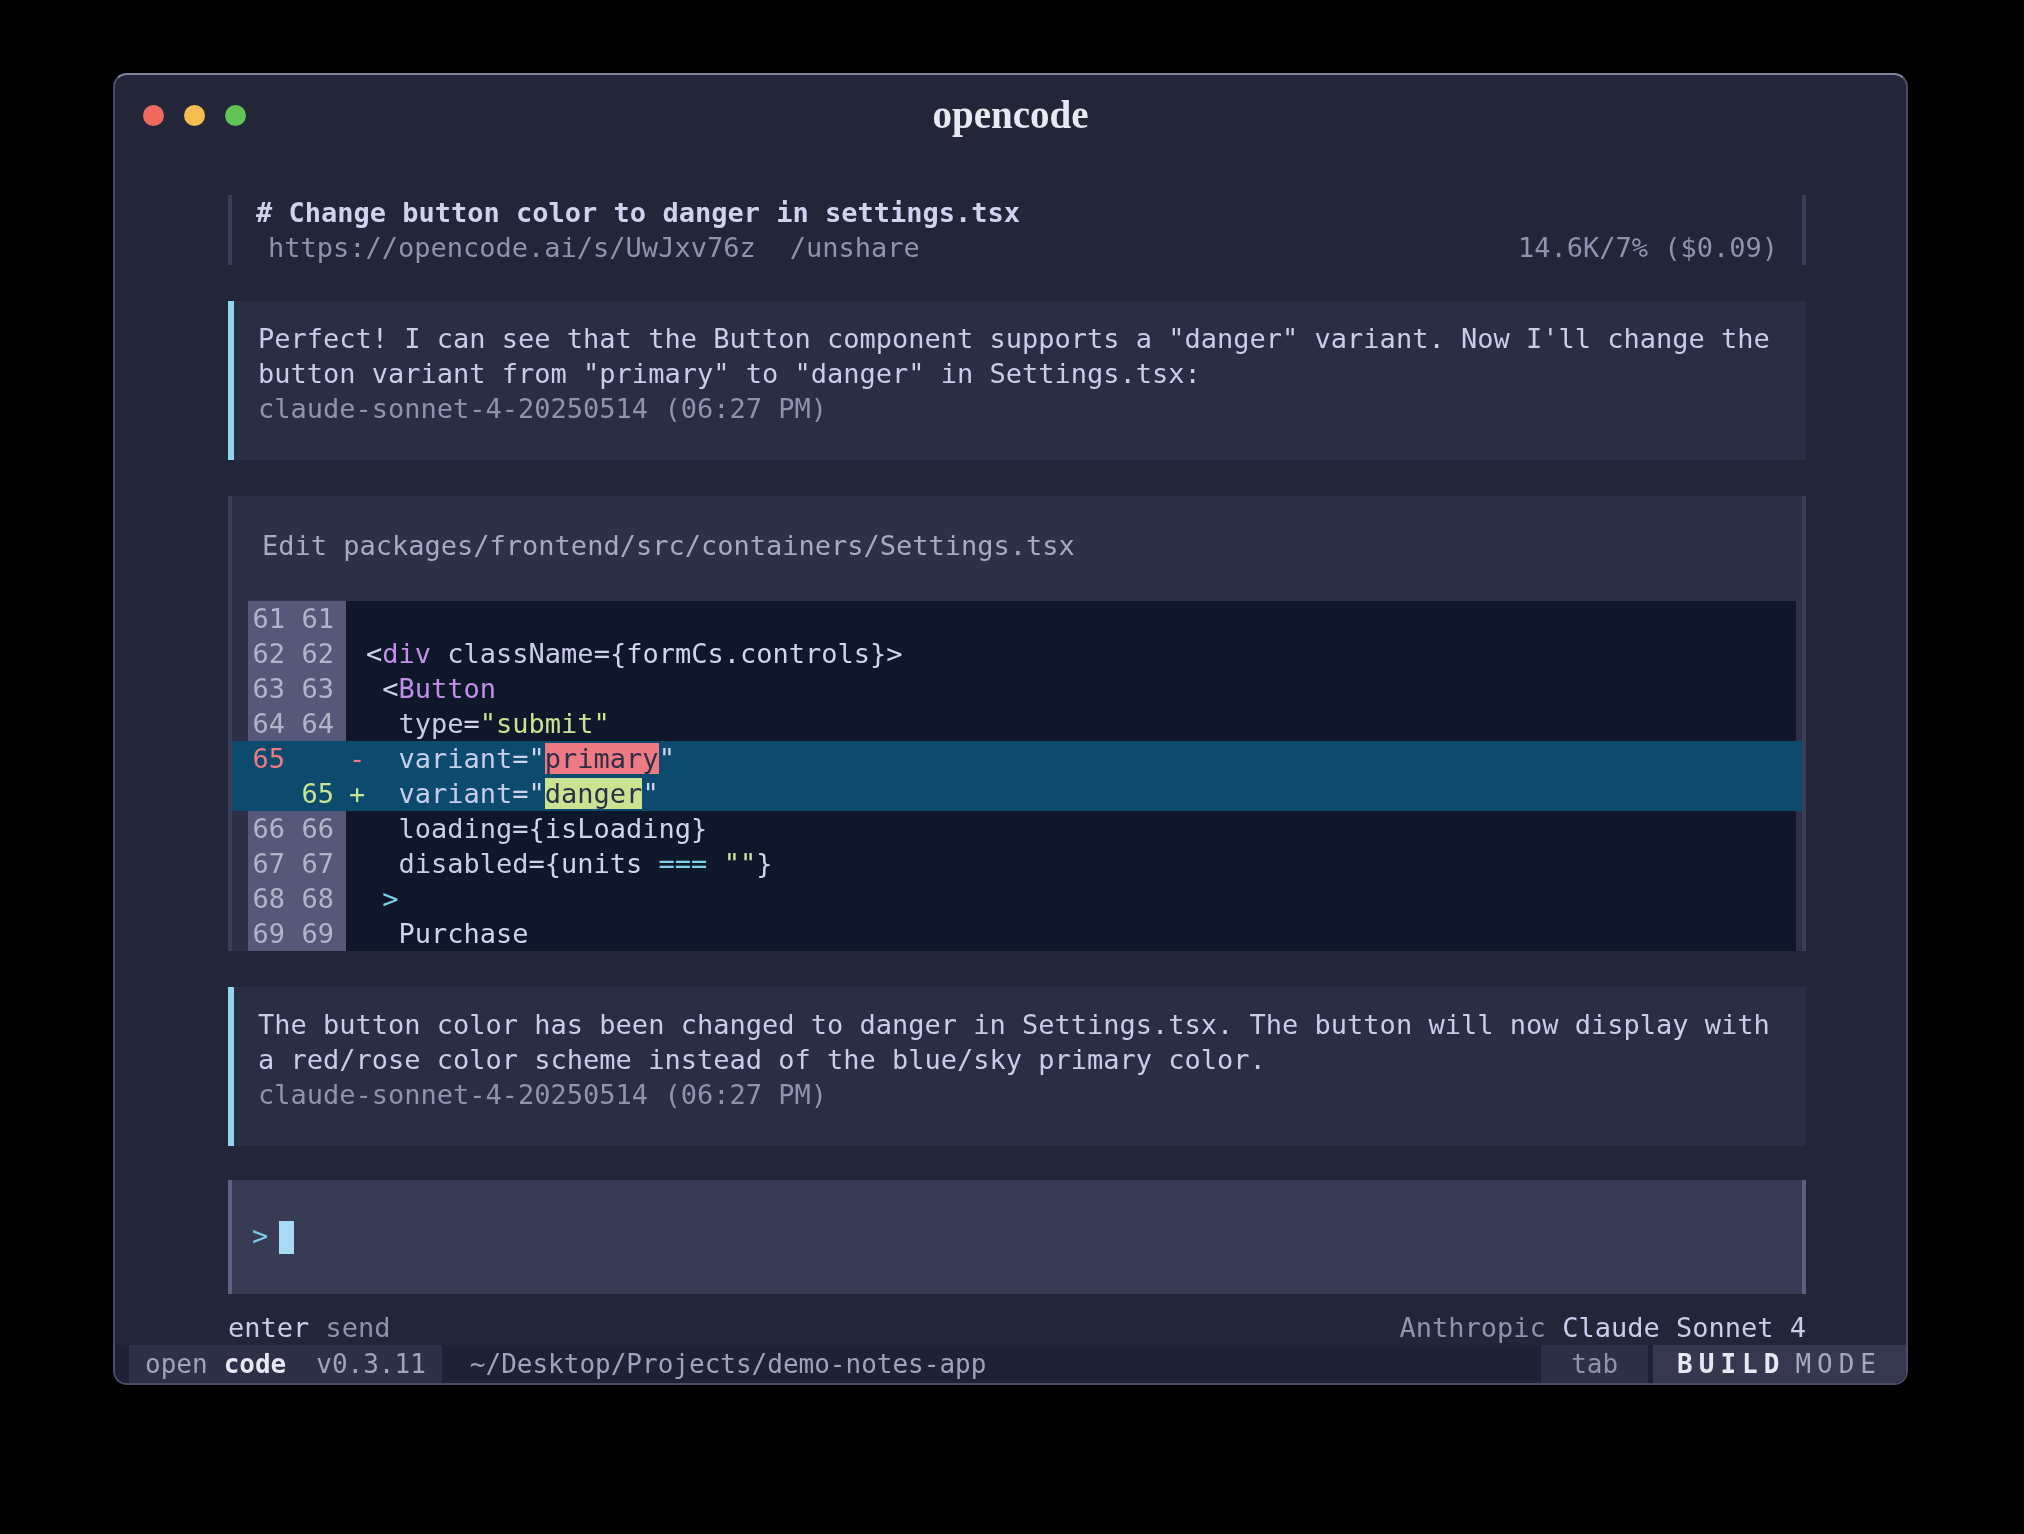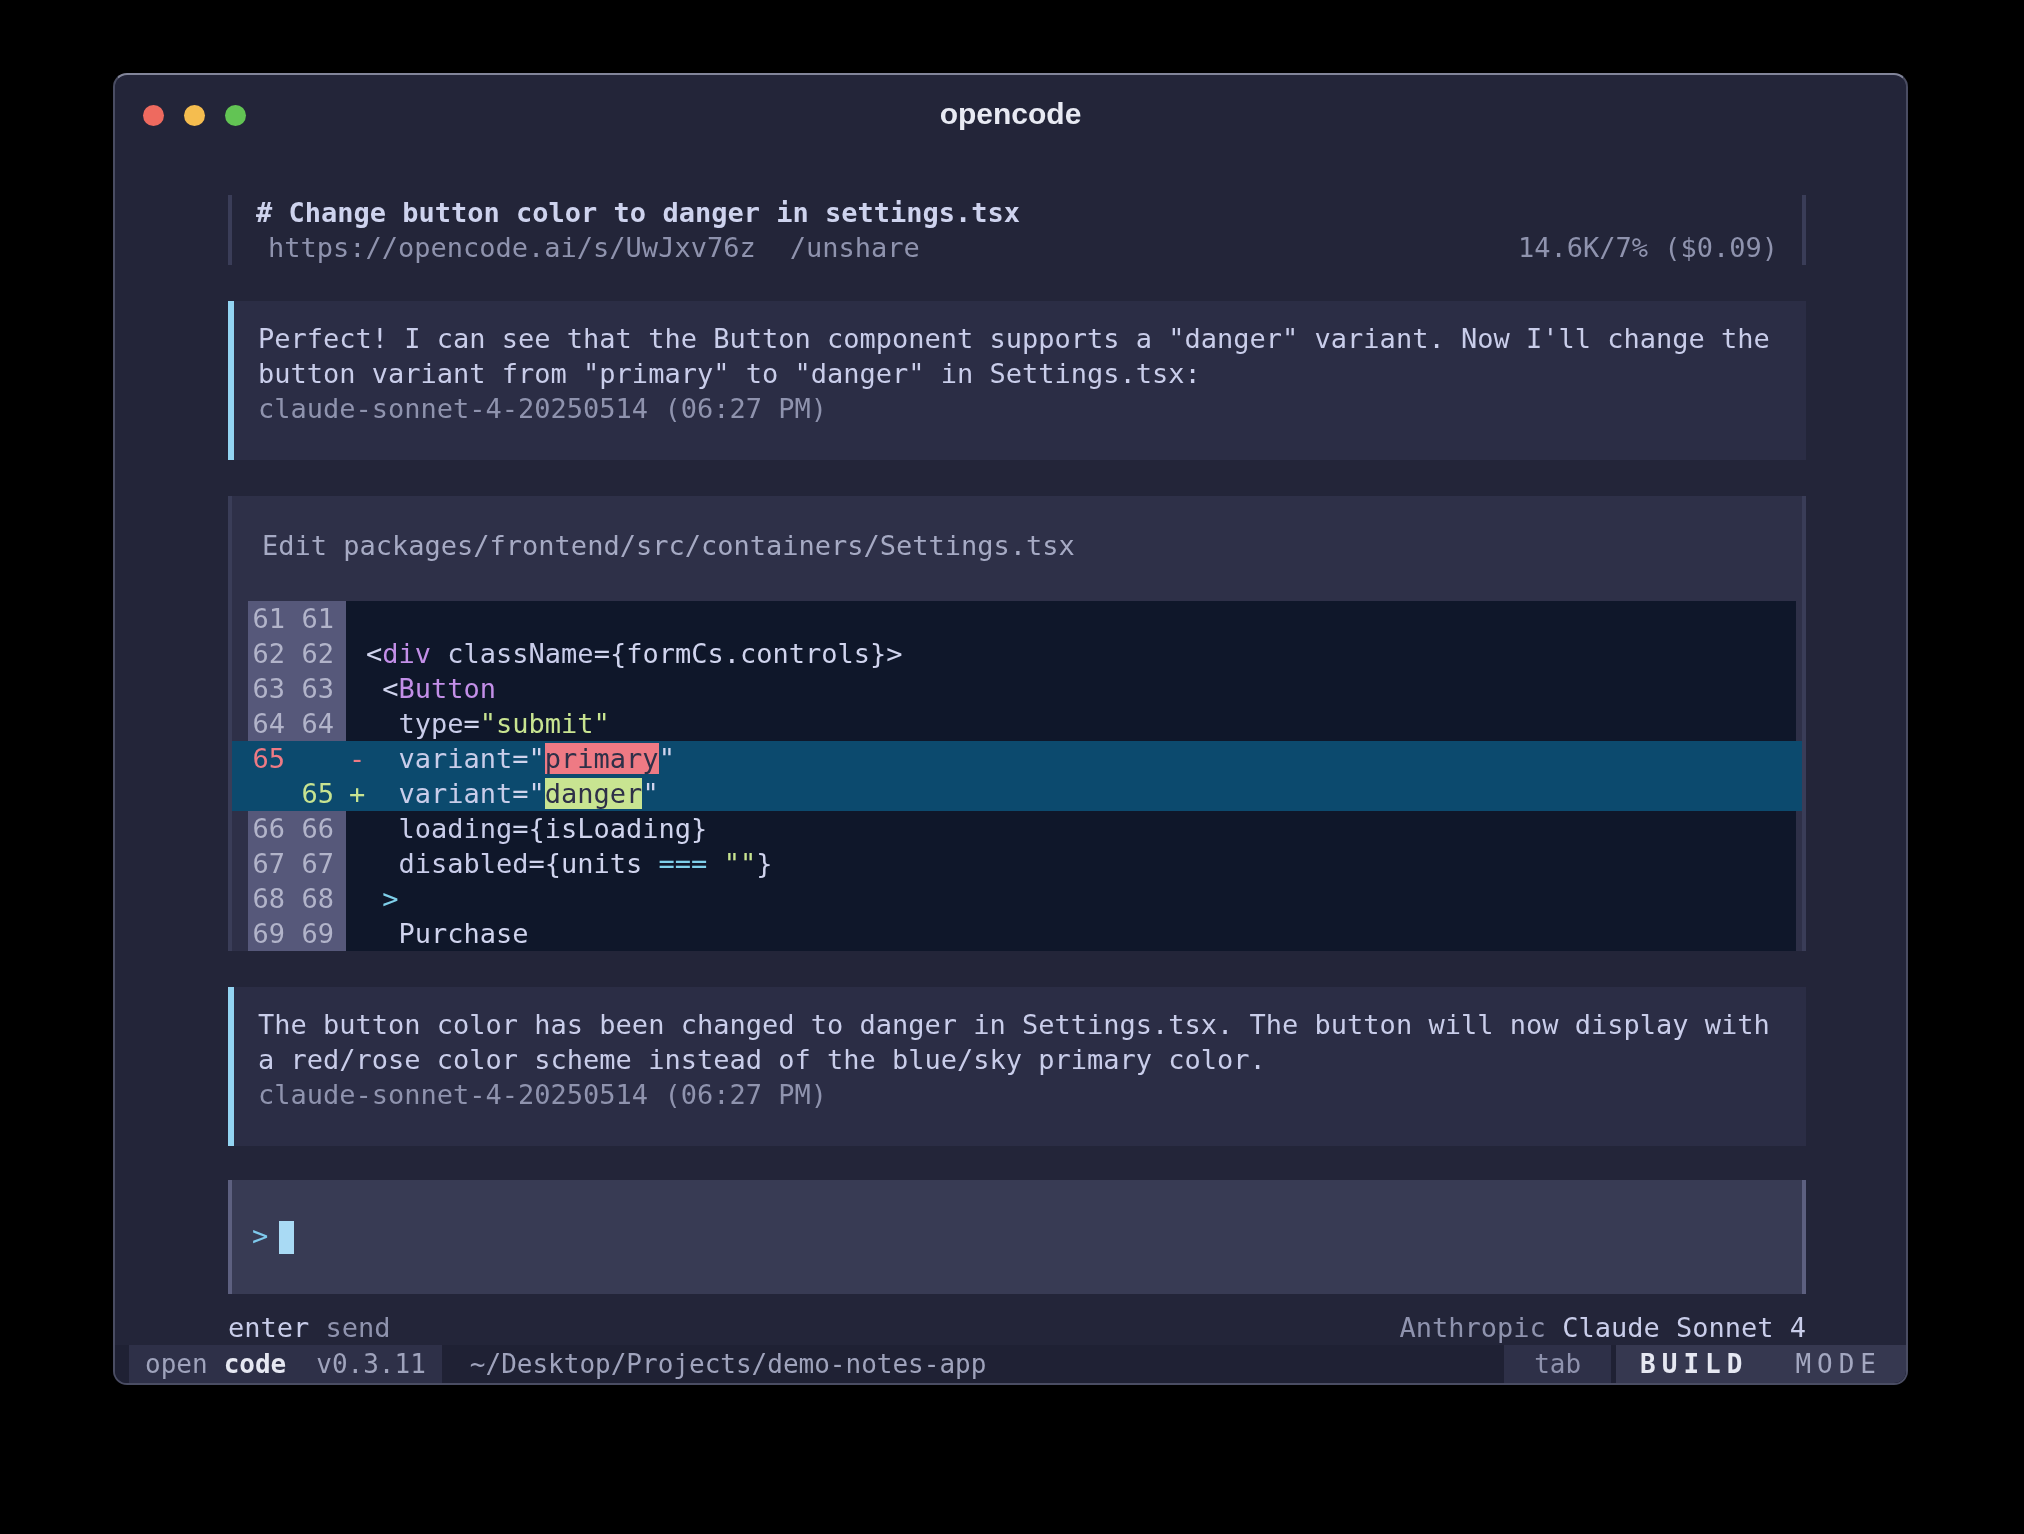--- a/index.html
+++ b/index.html
@@ -7,21 +7,21 @@
   .window{
     position:absolute; left:113px; top:73px; width:1795px; height:1312px;
     background:#232539; border:2px solid #4a4d63; border-top-color:#82859a;
     border-radius:14px; overflow:hidden; display:flex; flex-direction:column;
   }
   
   .titlebar{ position:relative; height:74px; flex:0 0 auto; display:flex; align-items:center; justify-content:center; }
   .lights{ position:absolute; left:28px; top:30px; display:flex; gap:20px; }
   .light{ width:21px; height:21px; border-radius:50%; }
   .light.red{ background:#ee6a5f; } .light.yellow{ background:#f5bd4f; } .light.green{ background:#62c454; }
-  .win-title{ font-family:Liberation Sans, sans-serif; font-weight:bold; font-size:30px; color:#e8eaf3; margin-top:4px; }
+  .win-title{ font-family:Liberation Serif, serif; font-weight:bold; font-size:39px; color:#e8eaf3; margin-top:4px; }
   
   .main{ flex:1 1 auto; padding:0 100px 0 113px; display:flex; flex-direction:column; overflow:hidden; }
   .mono{ font-size:27px; line-height:35px; }
   .dim{ color:#8f93ae; }
   .fg{ color:#c9cdea; }
   
   .session-header{ margin-top:46px; border-left:4px solid #3a3d58; border-right:4px solid #3a3d58; padding:0 24px; }
   .session-title{ font-weight:bold; color:#ced3ee; }
   .session-sub{ display:flex; justify-content:space-between;margin-left:12px; }
   .session-sub .left span{ margin-right:34px; }
@@ -58,21 +58,21 @@
   
   .statusbar{ margin-top:auto; height:38px; flex:0 0 auto; background:#1f2134; display:flex; align-items:stretch; font-size:26px; }
   .chip{ background:#2e3048; display:flex; align-items:center; padding:0 16px; }
   .chip-app{ margin-left:14px;gap:16px; }
   .app-open{ color:#9fa3bc; } .app-code{ color:#e6e8f2; font-weight:bold; }
   .app-ver{ color:#9fa3bc; margin-left:14px; }
   .cwd{ display:flex; align-items:center; color:#9fa3bc; margin-left:28px; }
   .sb-spacer{ flex:1 1 auto; }
   .chip-tab{ color:#8f93ae; padding:0 30px; }
   .sb-gap{ width:5px; background:#1f2134; }
-  .chip-mode{ background:#363850; padding:14px 24px; letter-spacing:6px; border-bottom-right-radius:12px;gap:37px; }
+  .chip-mode{ background:#363850; padding:14px 24px; letter-spacing:6px; border-bottom-right-radius:12px; }
   .mode-bold{ color:#e6e8f2; font-weight:bold; }
   .mode-rest{ color:#a3a7c0; margin-left:10px; }
 </style>
 </head>
 <body>
 
 <div class="window">
 
   <div class="titlebar">
     <div class="lights">

